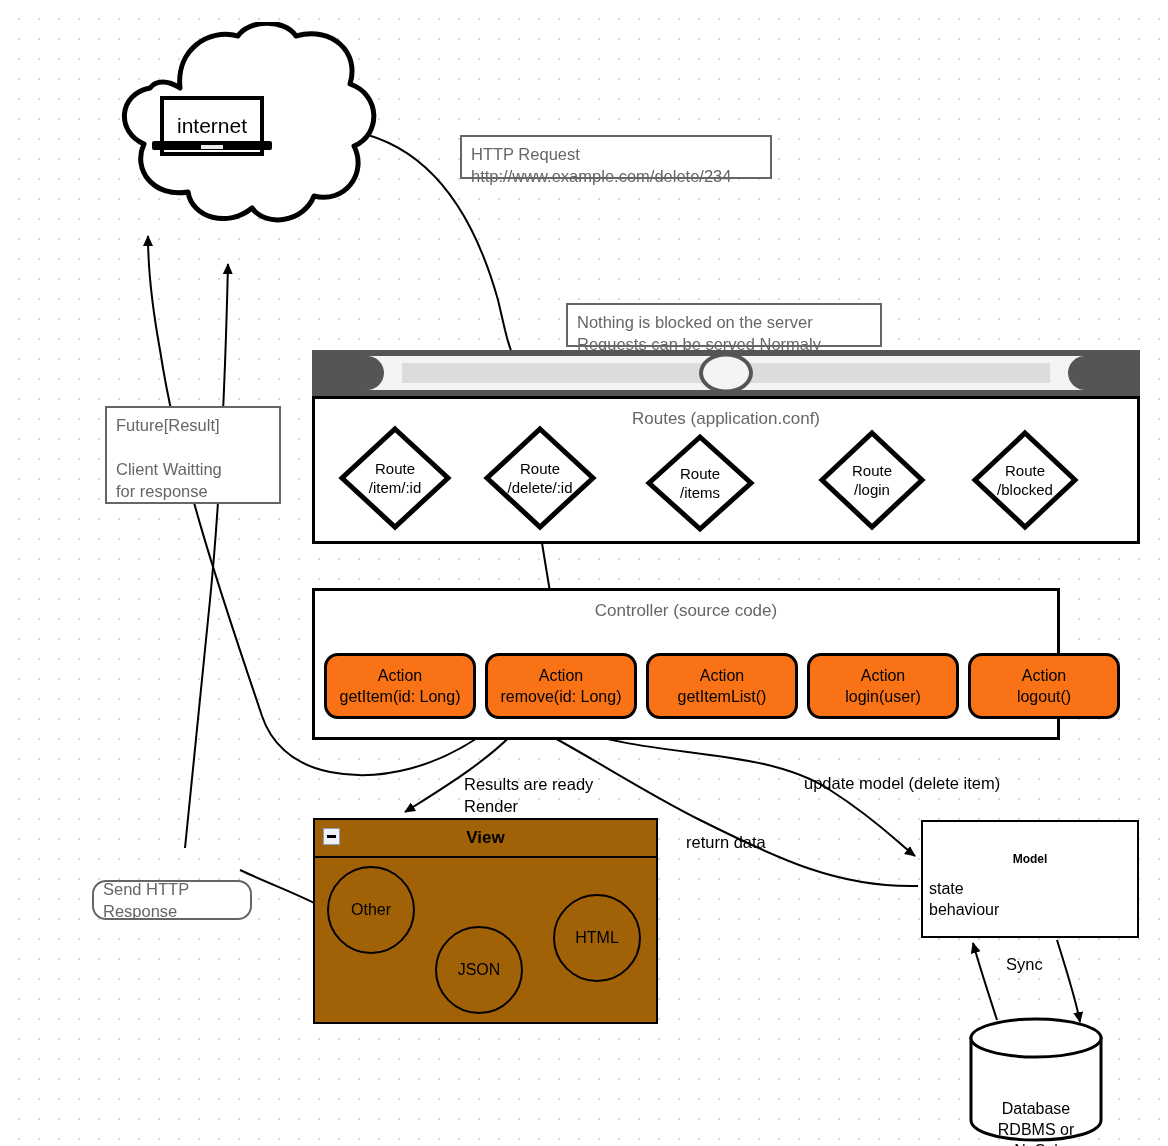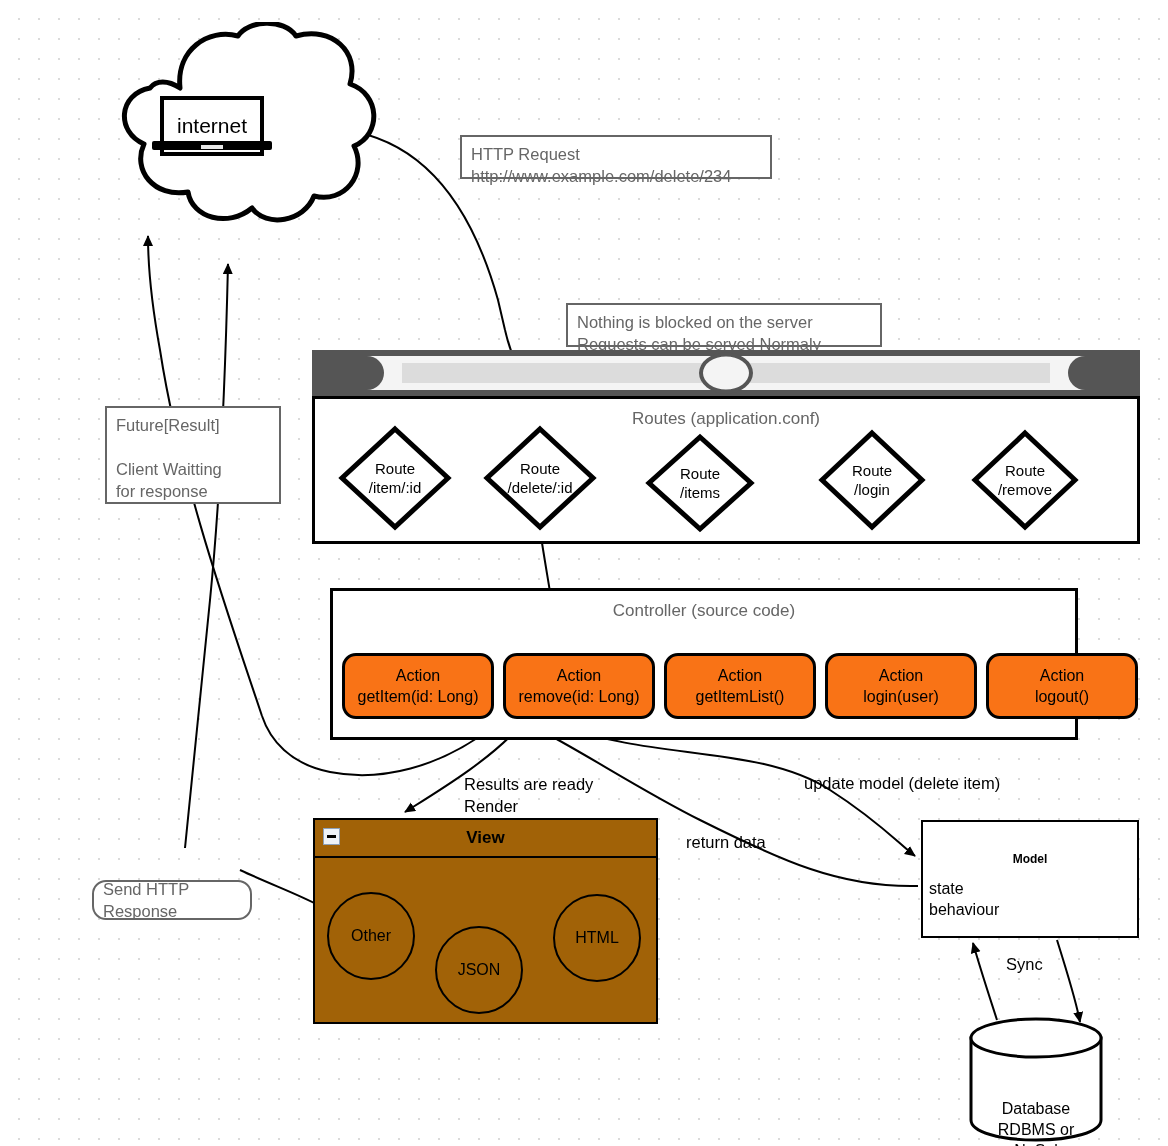--- a/index.html
+++ b/index.html
@@ -214,24 +214,24 @@
     <svg width="108" height="102" viewBox="0 0 108 102">
       <path d="M54,4 L104,51 L54,98 L4,51 Z" fill="#fff" stroke="#000" stroke-width="5" stroke-linejoin="miter"></path>
     </svg>
     <div class="dlabel"><span>Route</span><br><span>/login</span></div>
   </div>
 
   <div class="node diamond" style="left:971px;top:429px;width:108px;height:102px;">
     <svg width="108" height="102" viewBox="0 0 108 102">
       <path d="M54,4 L104,51 L54,98 L4,51 Z" fill="#fff" stroke="#000" stroke-width="5" stroke-linejoin="miter"></path>
     </svg>
-    <div class="dlabel"><span>Route</span><br><span>/remove</span></div>
-  </div>
-
-  <div class="node panel" style="left:312px;top:588px;width:748px;height:152px;margin-left:18px;">
+    <div class="dlabel"><span>Route</span><br><span>/blocked</span></div>
+  </div>
+
+  <div class="node panel" style="left:312px;top:588px;width:748px;height:152px;">
     <div class="panel-title">Controller (source code)</div>
 
     <div class="action" style="left:9px;top:62px;width:152px;height:66px;">
       <div><span>Action</span><br><span>getItem(id: Long)</span></div>
     </div>
     <div class="action" style="left:170px;top:62px;width:152px;height:66px;">
       <div><span>Action</span><br><span>remove(id: Long)</span></div>
     </div>
     <div class="action" style="left:331px;top:62px;width:152px;height:66px;">
       <div><span>Action</span><br><span>getItemList()</span></div>
@@ -250,21 +250,21 @@
   <div class="freetext" style="left:804px;top:772px;">update model (delete item)</div>
 
   <div class="viewpanel" style="left:313px;top:818px;width:345px;height:206px;">
     <div class="view-head">
       <div class="view-collapse">
           <i></i>
         </div>
       <span>View</span>
     </div>
     <div class="view-body">
-      <div class="vcircle" style="left:12px;top:34px;width:84px;height:84px;">
+      <div class="vcircle" style="left:12px;top:8px;width:84px;height:84px;">
         <span>Other</span>
       </div>
       <div class="vcircle" style="left:120px;top:68px;width:84px;height:84px;">
         <span>JSON</span>
       </div>
       <div class="vcircle" style="left:238px;top:36px;width:84px;height:84px;">
         <span>HTML</span>
       </div>
     </div>
   </div>

